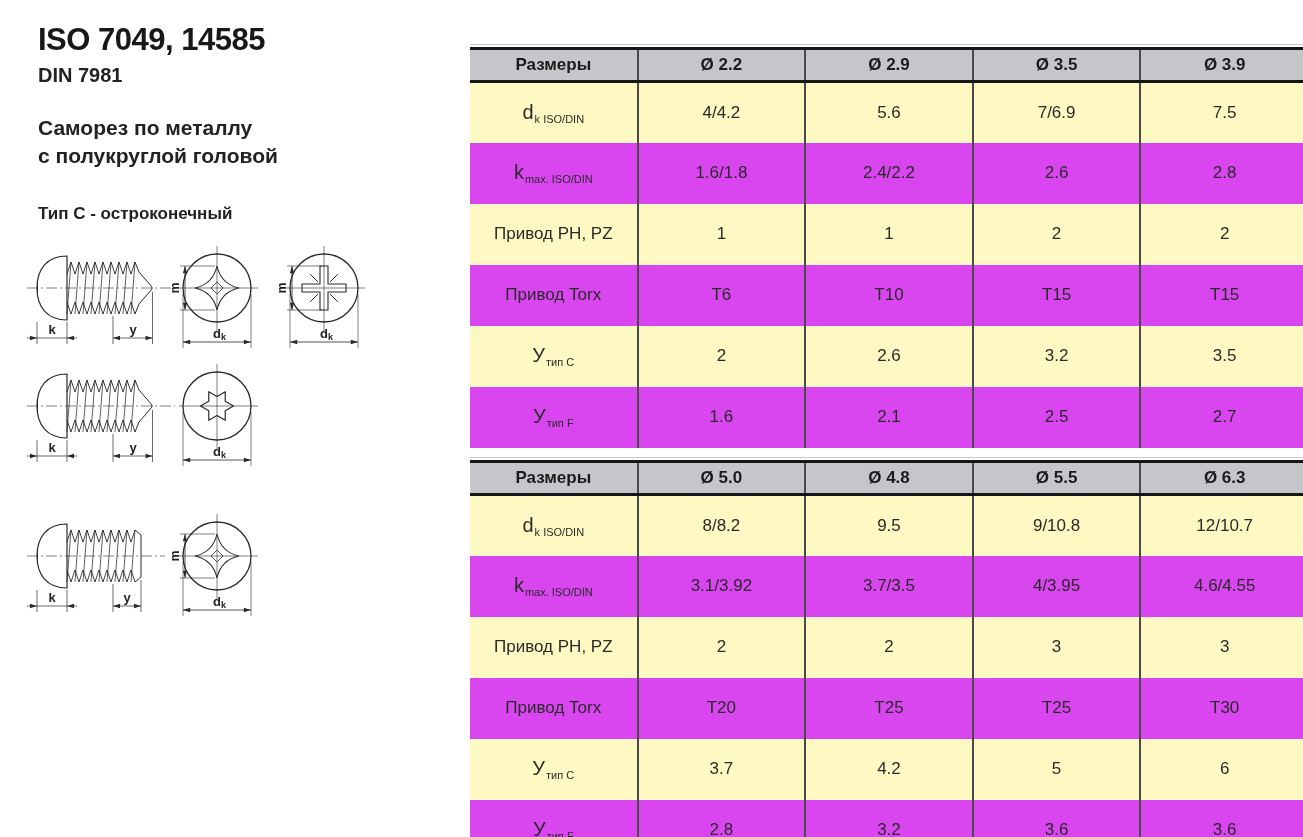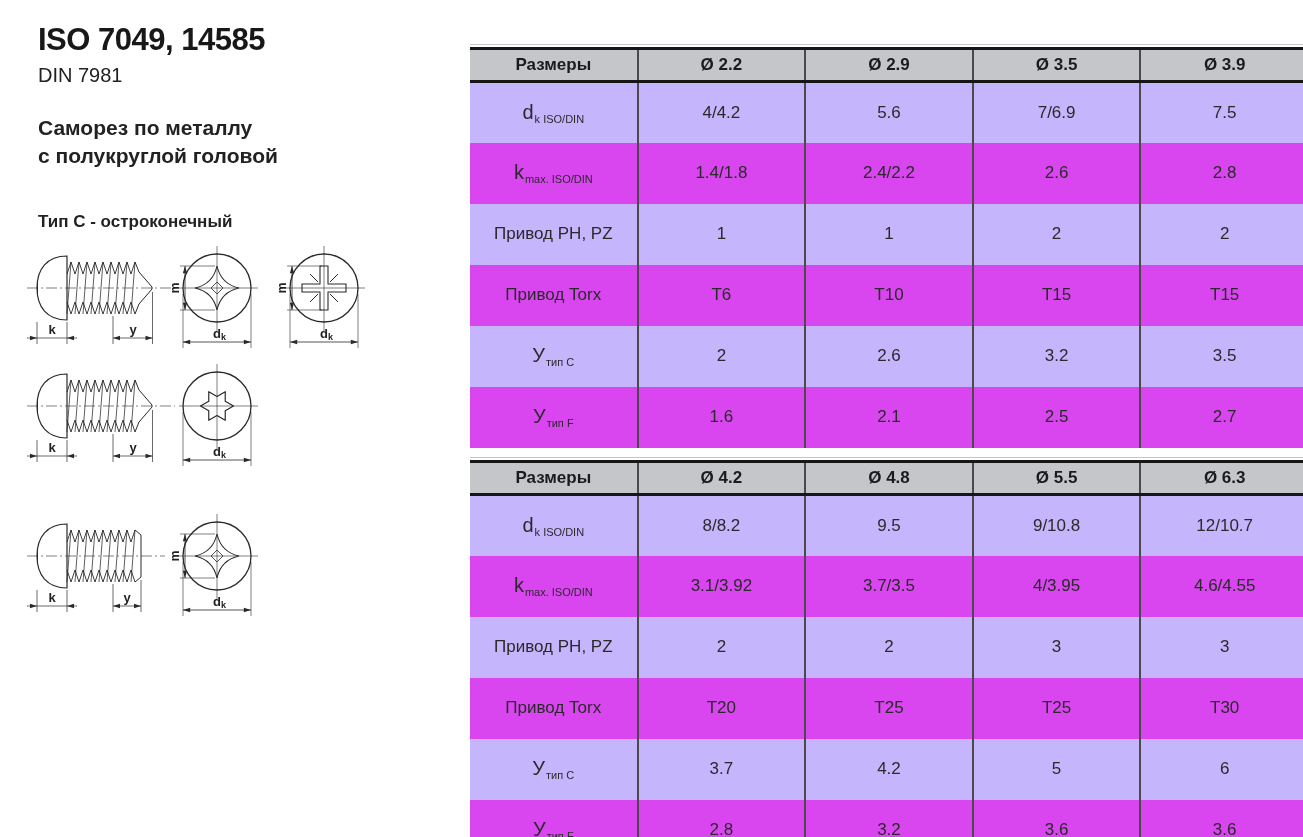--- a/index.html
+++ b/index.html
@@ -6,43 +6,43 @@
   html,body { background:#ffffff; }
   body {
     width:1303px; height:837px;
     font-family:"Liberation Sans", sans-serif;
     color:#1e1e1e; position:relative; overflow:hidden;
   }
   .page { position:absolute; left:0; top:0; width:1303px; height:604px; }
 
   
   .title   { position:absolute; left:38px; top:22px; font-size:31px; font-weight:800; letter-spacing:-0.5px; color:#181818; }
-  .din     { position:absolute; left:38px; top:64px; font-size:20px; font-weight:normal; color:#222; }
+  .din     { position:absolute; left:38px; top:64px; font-size:20px; font-weight:bold; color:#222; }
   .desc    { position:absolute; left:38px; top:114px; font-size:21px; font-weight:bold; line-height:1.35; color:#222; }
   .type-label { position:absolute; left:38px; font-size:17px; font-weight:bold; color:#222; }
-  .type-c  { top:204px;margin-top:8px; }
+  .type-c  { top:204px; }
   .type-f  { top:483px; }
 
   
   svg.dw { position:absolute; overflow:visible; }
   .defs-holder { position:absolute; width:0; height:0; }
 
   
   .tbl-wrap { position:absolute; left:470px; width:838px; border-top:1px solid #c6c6c6; padding-top:2px;margin-top:24px; }
   .tw1 { top:20px; }
   .tw2 { top:433px; }
   table.dims { width:100%; border-collapse:collapse; table-layout:fixed; }
   table.dims th, table.dims td { text-align:center; vertical-align:middle; }
   table.dims thead th {
     background:#c5c6c9;
     border-top:3px solid #161616; border-bottom:3px solid #161616;
     height:33px; font-size:17px; font-weight:bold; color:#1b1b1b;
   }
   table.dims tbody td { height:61px; font-size:17px; color:#2a2a2a; background:#d946ef; }
-  table.dims tr.shaded td { background:#c4b5fd; }
+  table.dims tr.shaded td { background:#fef9c3; }
   table.dims th + th, table.dims td + td { border-left:2px solid #4a4a4a; }
   td.rl { font-size:16px; }
   .lm.big { font-size:20px; }
   sub.ls { font-size:11px; margin-left:1px; }
 </style>
 </head>
 <body>
 
 <div class="page">
 
@@ -206,21 +206,21 @@
       <tbody>
         <tr class="shaded">
           <td class="rl"><span class="lm big">d</span><sub class="ls">k ISO/DIN</sub></td>
           <td>4/4.2</td>
           <td>5.6</td>
           <td>7/6.9</td>
           <td>7.5</td>
         </tr>
         <tr>
           <td class="rl"><span class="lm big">k</span><sub class="ls">max. ISO/DIN</sub></td>
-          <td>1.4/1.8</td>
+          <td>1.6/1.8</td>
           <td>2.4/2.2</td>
           <td>2.6</td>
           <td>2.8</td>
         </tr>
         <tr class="shaded">
           <td class="rl"><span class="lm">Привод PH, PZ</span></td>
           <td>1</td>
           <td>1</td>
           <td>2</td>
           <td>2</td>
@@ -255,21 +255,21 @@
       <colgroup>
           <col style="width:20%">
           <col style="width:20%">
           <col style="width:20%">
           <col style="width:20%">
           <col style="width:20%">
         </colgroup>
       <thead>
         <tr>
           <th>Размеры</th>
-          <th>Ø 4.2</th>
+          <th>Ø 5.0</th>
           <th>Ø 4.8</th>
           <th>Ø 5.5</th>
           <th>Ø 6.3</th>
         </tr>
       </thead>
       <tbody>
         <tr class="shaded">
           <td class="rl"><span class="lm big">d</span><sub class="ls">k ISO/DIN</sub></td>
           <td>8/8.2</td>
           <td>9.5</td>

